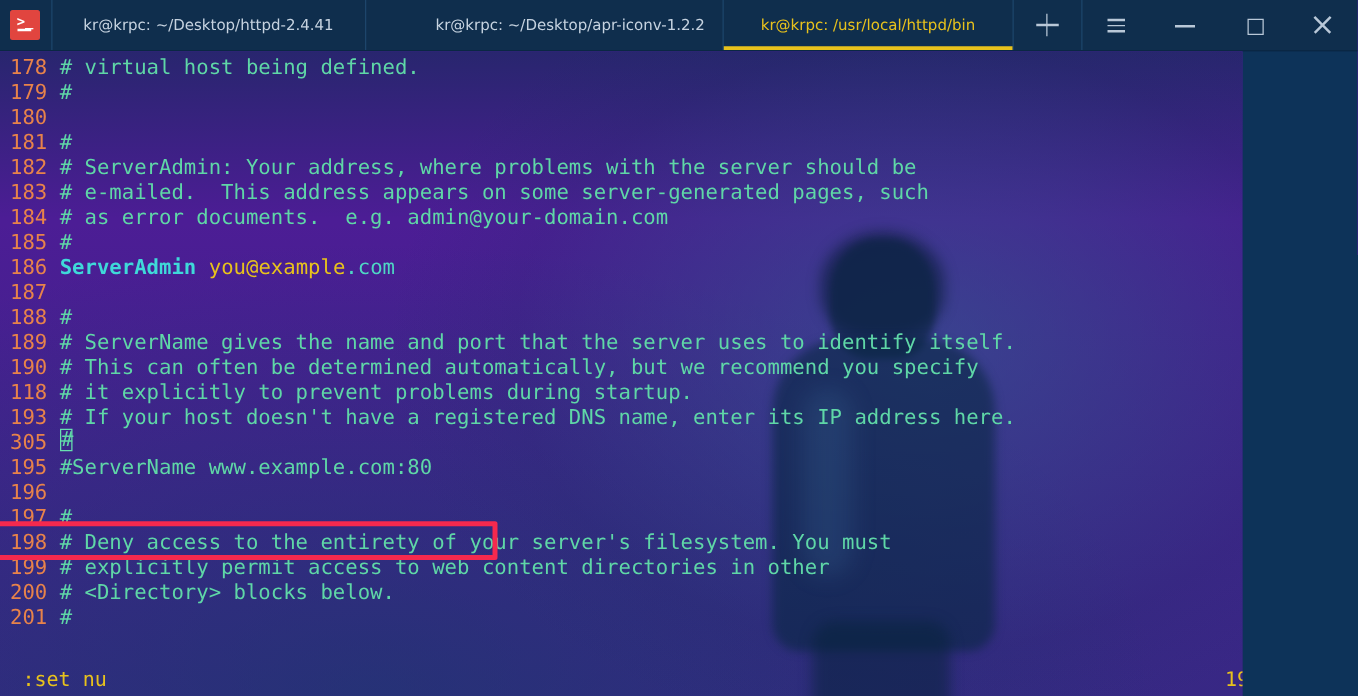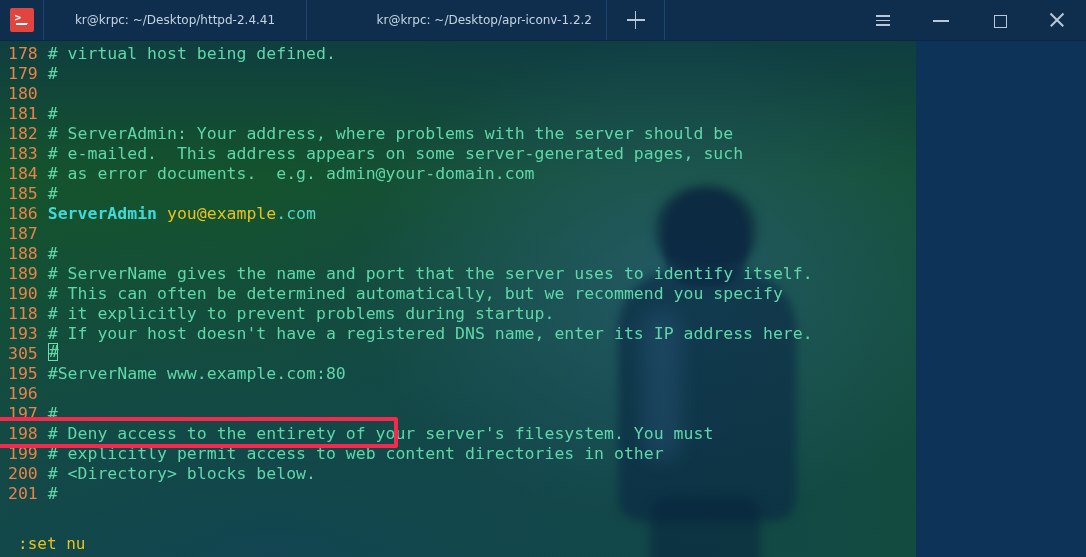--- a/index.html
+++ b/index.html
@@ -66,22 +66,22 @@
   .ico-min::after { content:""; position:absolute; top:9px; left:1px; width:16px; height:1.6px; background:#b9c8d8; }
   .ico-max::after { content:""; position:absolute; top:4px; left:4px; width:11px; height:11px; border:1.6px solid #b9c8d8; }
   .ico-close::before, .ico-close::after {
     content:""; position:absolute; top:8px; left:0px; width:18px; height:1.6px; background:#b9c8d8;
   }
   .ico-close::before { transform:rotate(45deg); }
   .ico-close::after  { transform:rotate(-45deg); }
 
   
   #terminal {
-    position:absolute; left:0; top:41px; width:916px; height:516px;
-    background:#14532d;
+    position:absolute; left:0; top:41px; width:994px; height:516px;
+    background:#4c1d95;
     overflow:hidden;
     padding-left:12px;
   }
   
   #wallpaper { position:absolute; inset:0; pointer-events:none; }
   #wallpaper .glow {
     position:absolute; inset:0;
     background:
       radial-gradient(ellipse 560px 420px at 74% 46%, rgba(46,96,142,0.55) 0%, rgba(20,58,94,0.12) 58%, rgba(13,51,89,0) 76%),
       radial-gradient(ellipse 900px 520px at 30% 100%, rgba(17,62,102,0.45) 0%, rgba(13,51,89,0) 70%),
@@ -165,20 +165,23 @@
         <span class="chev">&gt;_</span>
         <span class="bar"></span>
       </div>
     </div>
 
     <div class="tab t1">
       <span>kr@krpc: ~/Desktop/httpd-2.4.41</span>
     </div>
     <div class="tab t2">
       <span>kr@krpc: ~/Desktop/apr-iconv-1.2.2</span>
+    </div>
+    <div class="tab t3 active">
+      <span>kr@krpc: /usr/local/httpd/bin</span>
     </div>
 
     <div class="tb-btn newtab">
       <span class="ico-plus"></span>
     </div>
     <div class="tb-spacer"></div>
     <div class="tb-btn">
       <span class="ico-menu">
           <i></i>
           <i></i>

